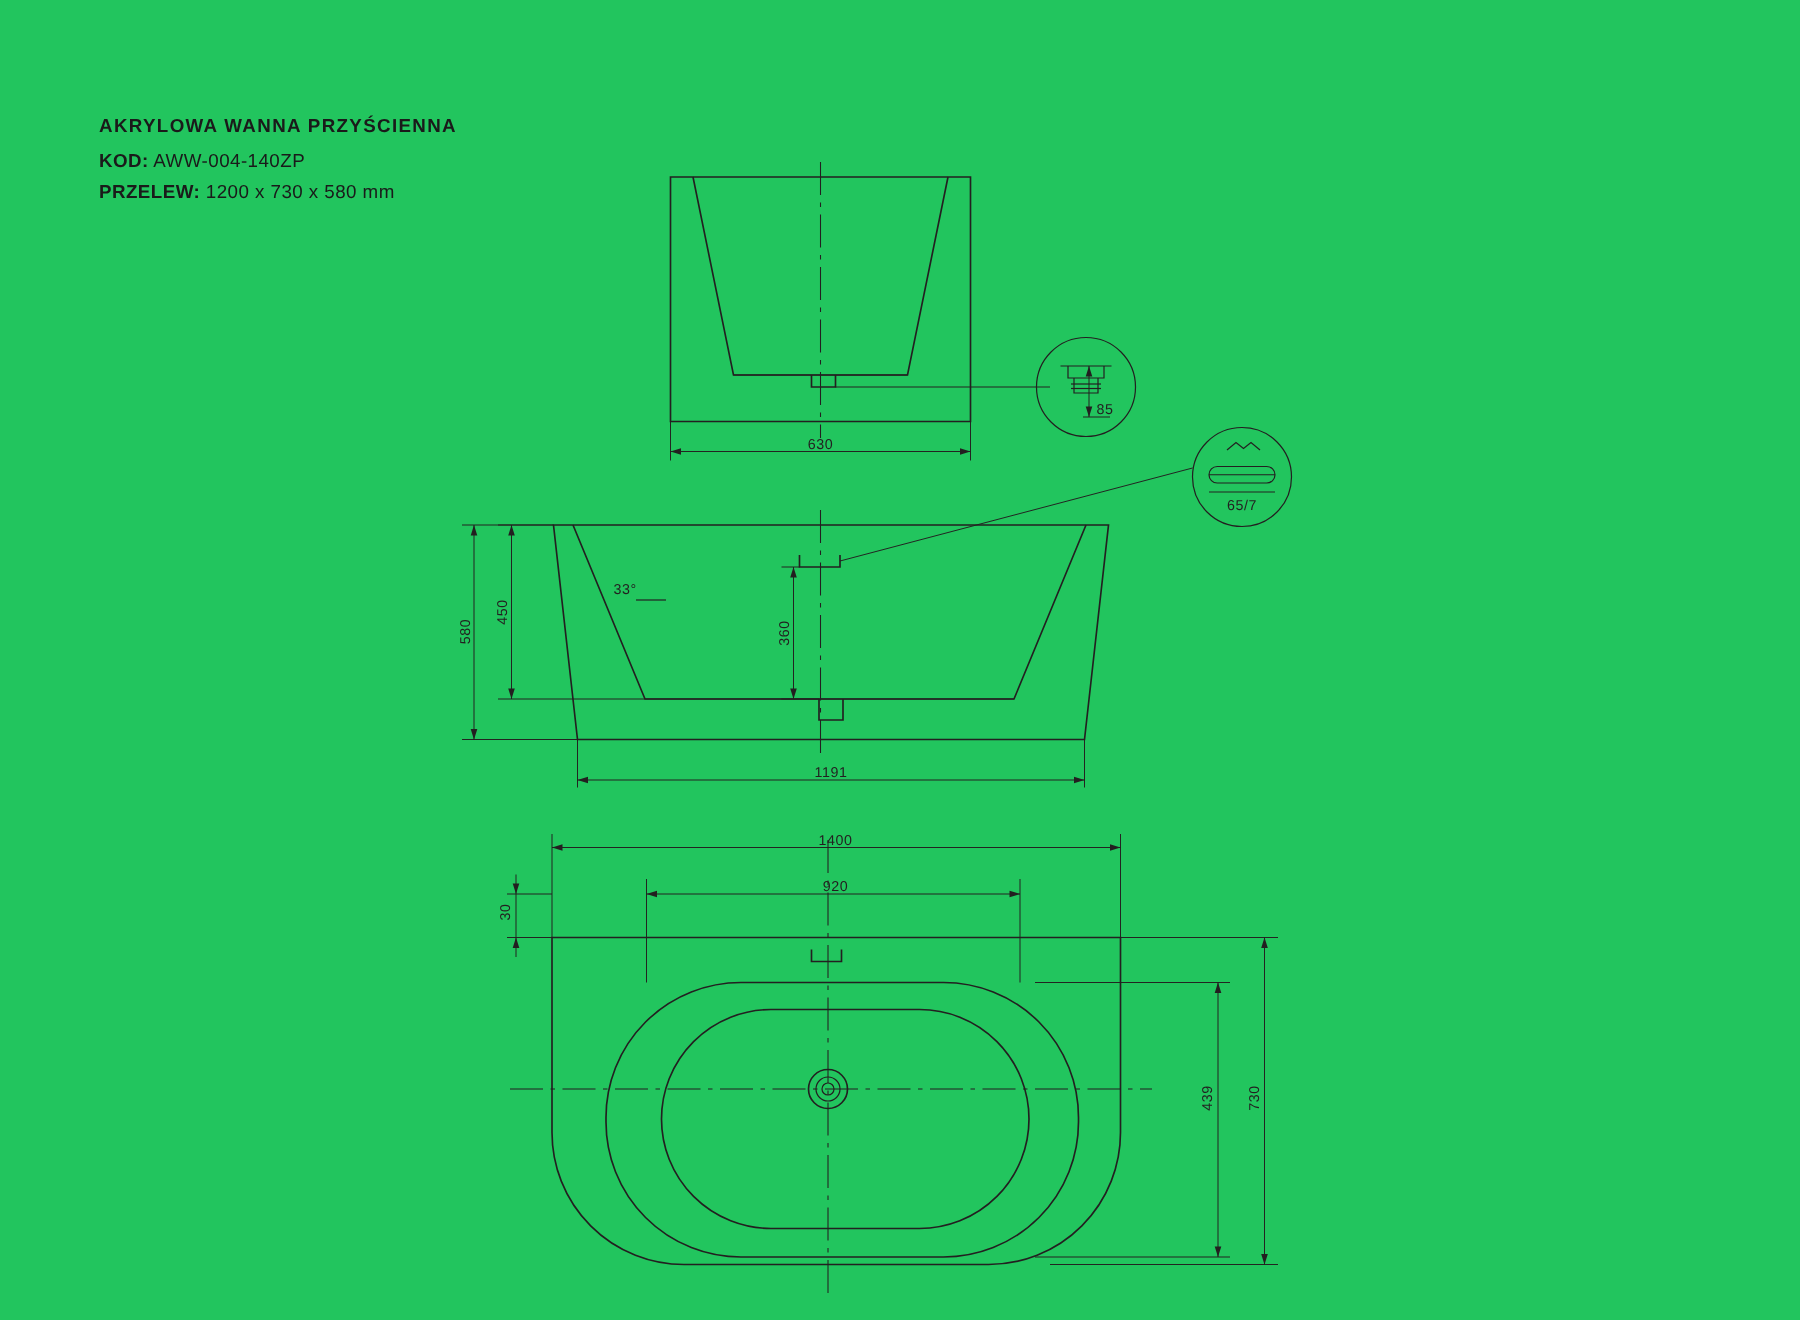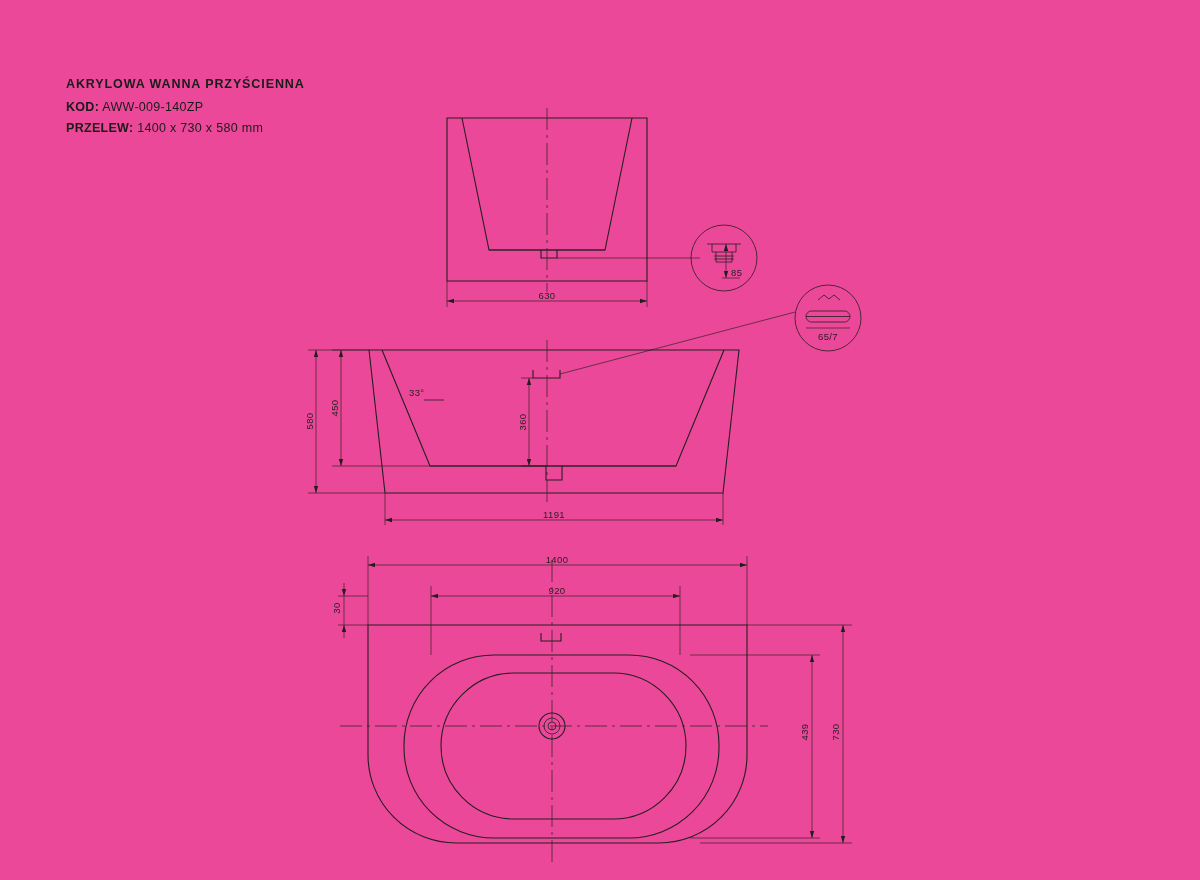--- a/index.html
+++ b/index.html
@@ -8,21 +8,21 @@
     background: #ffffff;
   }
   body {
     font-family: "Liberation Sans", sans-serif;
     color: #1a1a1a;
   }
   #page {
     position: relative;
     width: 1200px;
     height: 880px;
-    background: #ec4899;
+    background: #22c55e;
     overflow: hidden;
   }
   
   #titleblock {
     position: absolute;
     left: 66px;
     top: 74px;
     line-height: 1.62;
   }
   #titleblock .title {
@@ -64,25 +64,25 @@
 </style>
 </head>
 <body>
 
 <div id="page">
 
   <div id="titleblock">
     <div class="title">AKRYLOWA WANNA PRZYŚCIENNA</div>
     <div class="row">
       <b>KOD:</b>
-      <span>AWW-009-140ZP</span>
+      <span>AWW-004-140ZP</span>
     </div>
     <div class="row">
       <b>PRZELEW:</b>
-      <span>1400 x 730 x 580 mm</span>
+      <span>1200 x 730 x 580 mm</span>
     </div>
   </div>
 
   <svg id="drawing" width="1200" height="880" viewBox="0 0 1200 880">
 
     <g>
 
       <path class="ln" d="M 447 118 L 647 118 L 647 281 L 447 281 Z"></path>
 
       <path class="ln" d="M 462 118 L 489 250 L 605 250 L 632 118"></path>

